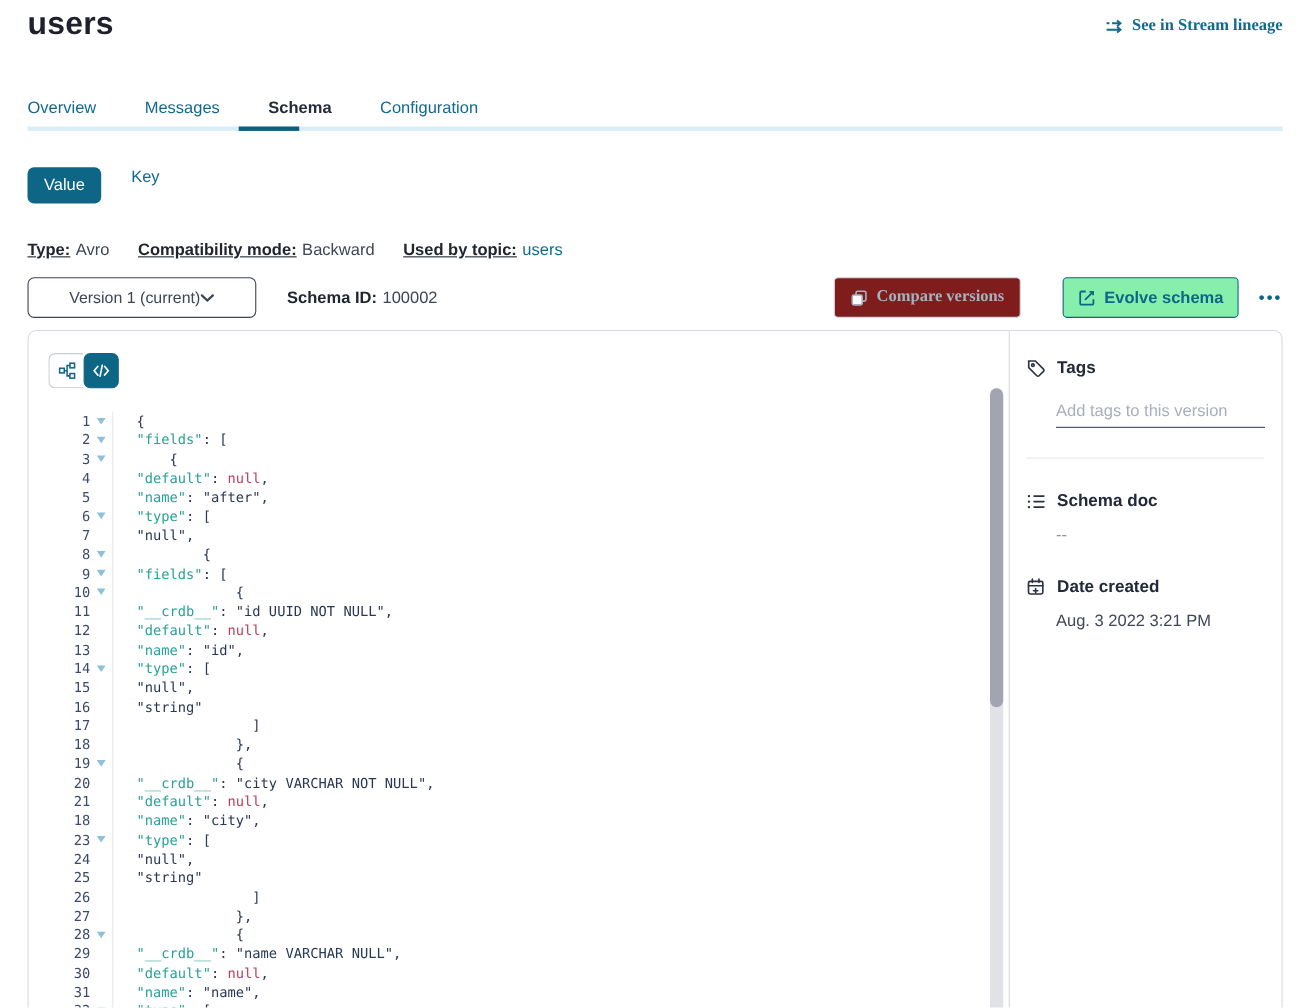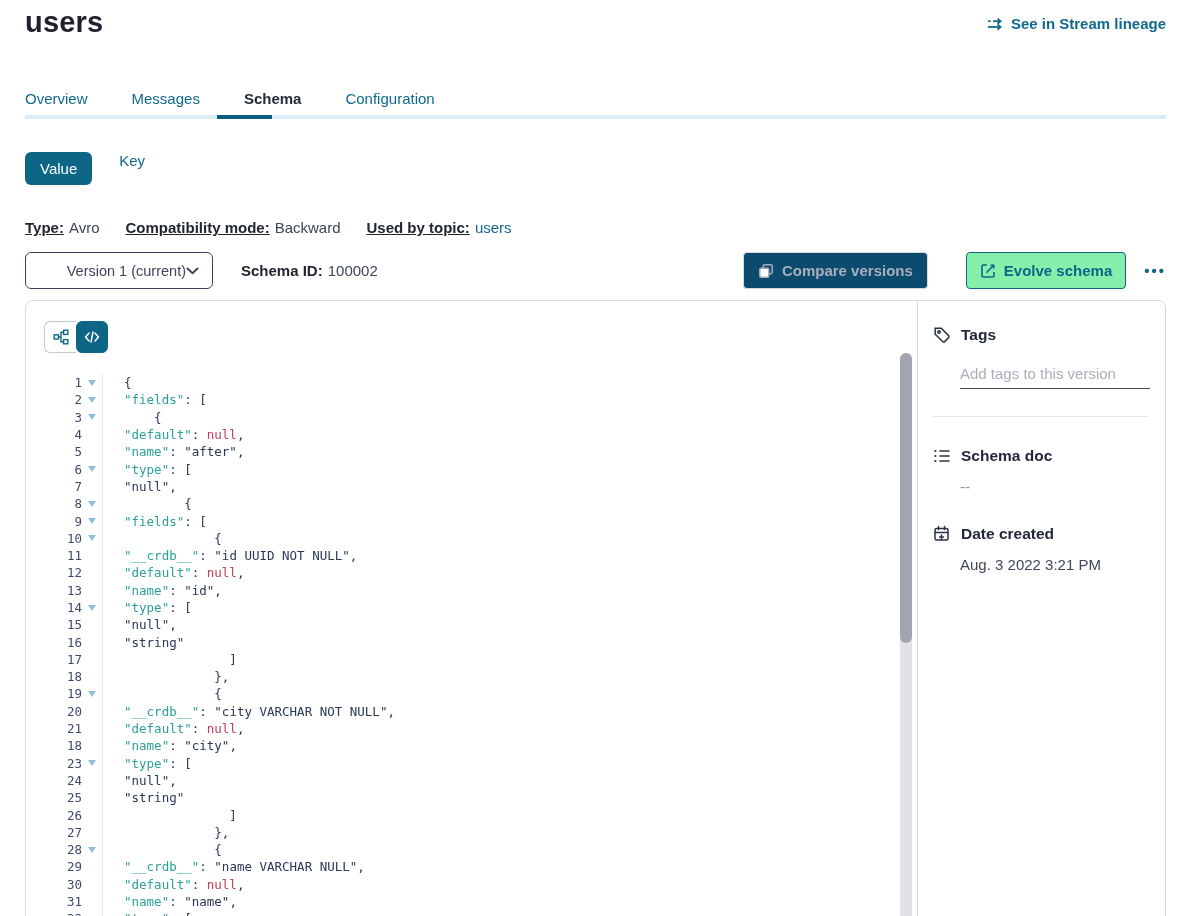--- a/index.html
+++ b/index.html
@@ -10,21 +10,21 @@
   }
   *{margin:0;padding:0;box-sizing:border-box;}
   html,body{width:1189px;height:916px;overflow:hidden;background:#fff;
     font-family:"Liberation Sans",sans-serif;}
   .app{position:relative;width:1189px;height:916px;background:#fff;}
   a{text-decoration:none;cursor:pointer;}
 
   
   .page-title{position:absolute;left:25px;top:6px;font-size:29px;font-weight:700;color:#1e212b;letter-spacing:.2px;}
   .lineage{position:absolute;right:23px;top:15px;display:flex;align-items:center;gap:7px;
-    color:var(--accent);font-size:15px;font-weight:700;}
+    color:var(--accent);font-size:15px;font-weight:700;font-family:Liberation Serif, serif;}
 
   
   .tabs{position:absolute;left:25px;top:90px;display:flex;gap:44px;}
   .tab{font-size:15px;color:var(--accent);padding-bottom:4px;}
   .tab.active{color:#252b3a;font-weight:700;}
   .tabline{position:absolute;left:25px;right:23px;top:115px;height:4px;background:var(--light-underline);}
   .tabline-active{position:absolute;left:192px;top:0;width:55px;height:4px;background:#0c5e80;}
 
   
   .value-key{position:absolute;left:25px;top:152px;display:flex;align-items:flex-start;}
@@ -32,29 +32,29 @@
     padding:8px 15px;cursor:pointer;font-family:inherit;}
   .link-key{margin-left:27px;color:var(--accent);font-size:15px;}
 
   
   .meta{position:absolute;left:25px;top:219px;display:flex;gap:26px;font-size:15px;color:var(--body-text);}
   .meta b{color:#20252f;margin-right:5px;text-decoration:underline;}
   .meta a{color:var(--accent);}
 
   
   .controls{position:absolute;left:25px;right:23px;top:252px;display:flex;align-items:center;}
-  .dropdown{width:188px;height:37px;border:1.6px solid #3c4459;border-radius:6px;background:#fff;
-    display:flex;align-items:center;justify-content:flex-end;padding:0 13px;cursor:pointer;}
+  .dropdown{width:208px;height:37px;border:1.6px solid #3c4459;border-radius:6px;background:#fff;
+    display:flex;align-items:center;justify-content:center;padding:0 13px;cursor:pointer;}
   .dropdown span{font-size:14.5px;color:#3f4659;}
   .schemaid{margin-left:28px;font-size:15px;color:var(--body-text);}
   .schemaid b{color:#20252f;margin-right:5px;}
   .ctrl-right{margin-left:auto;display:flex;align-items:center;gap:18px;}
-  .btn-compare{display:flex;align-items:center;gap:8px;height:37px;padding:0 14px;background:#0c4a6e;
+  .btn-compare{display:flex;align-items:center;gap:8px;height:37px;padding:0 14px;background:#7f1d1d;
     border:1px solid var(--disabled-border);border-radius:4px;color:var(--disabled);
-    font-size:15px;font-weight:700;font-family:Liberation Sans, sans-serif;cursor:default;}
+    font-size:15px;font-weight:700;font-family:Liberation Serif, serif;cursor:default;}
   .btn-evolve{display:flex;align-items:center;gap:8px;height:37px;padding:0 13px;background:#86efac;
     border:1px solid var(--accent-dark);border-radius:4px;color:var(--accent-dark);
     font-size:15px;font-weight:700;font-family:inherit;cursor:pointer;margin-left:20px;}
   .more{color:var(--accent-dark);font-size:15px;letter-spacing:2px;font-weight:700;cursor:pointer;}
 
   
   .panel{position:absolute;left:25px;right:23px;top:300px;height:660px;
     border:1px solid var(--border);border-radius:8px;display:flex;background:#fff;}
   .code-pane{flex:1;position:relative;padding:20px 0 0 18px;min-width:0;}
   .viewtoggle{display:flex;width:64px;}

